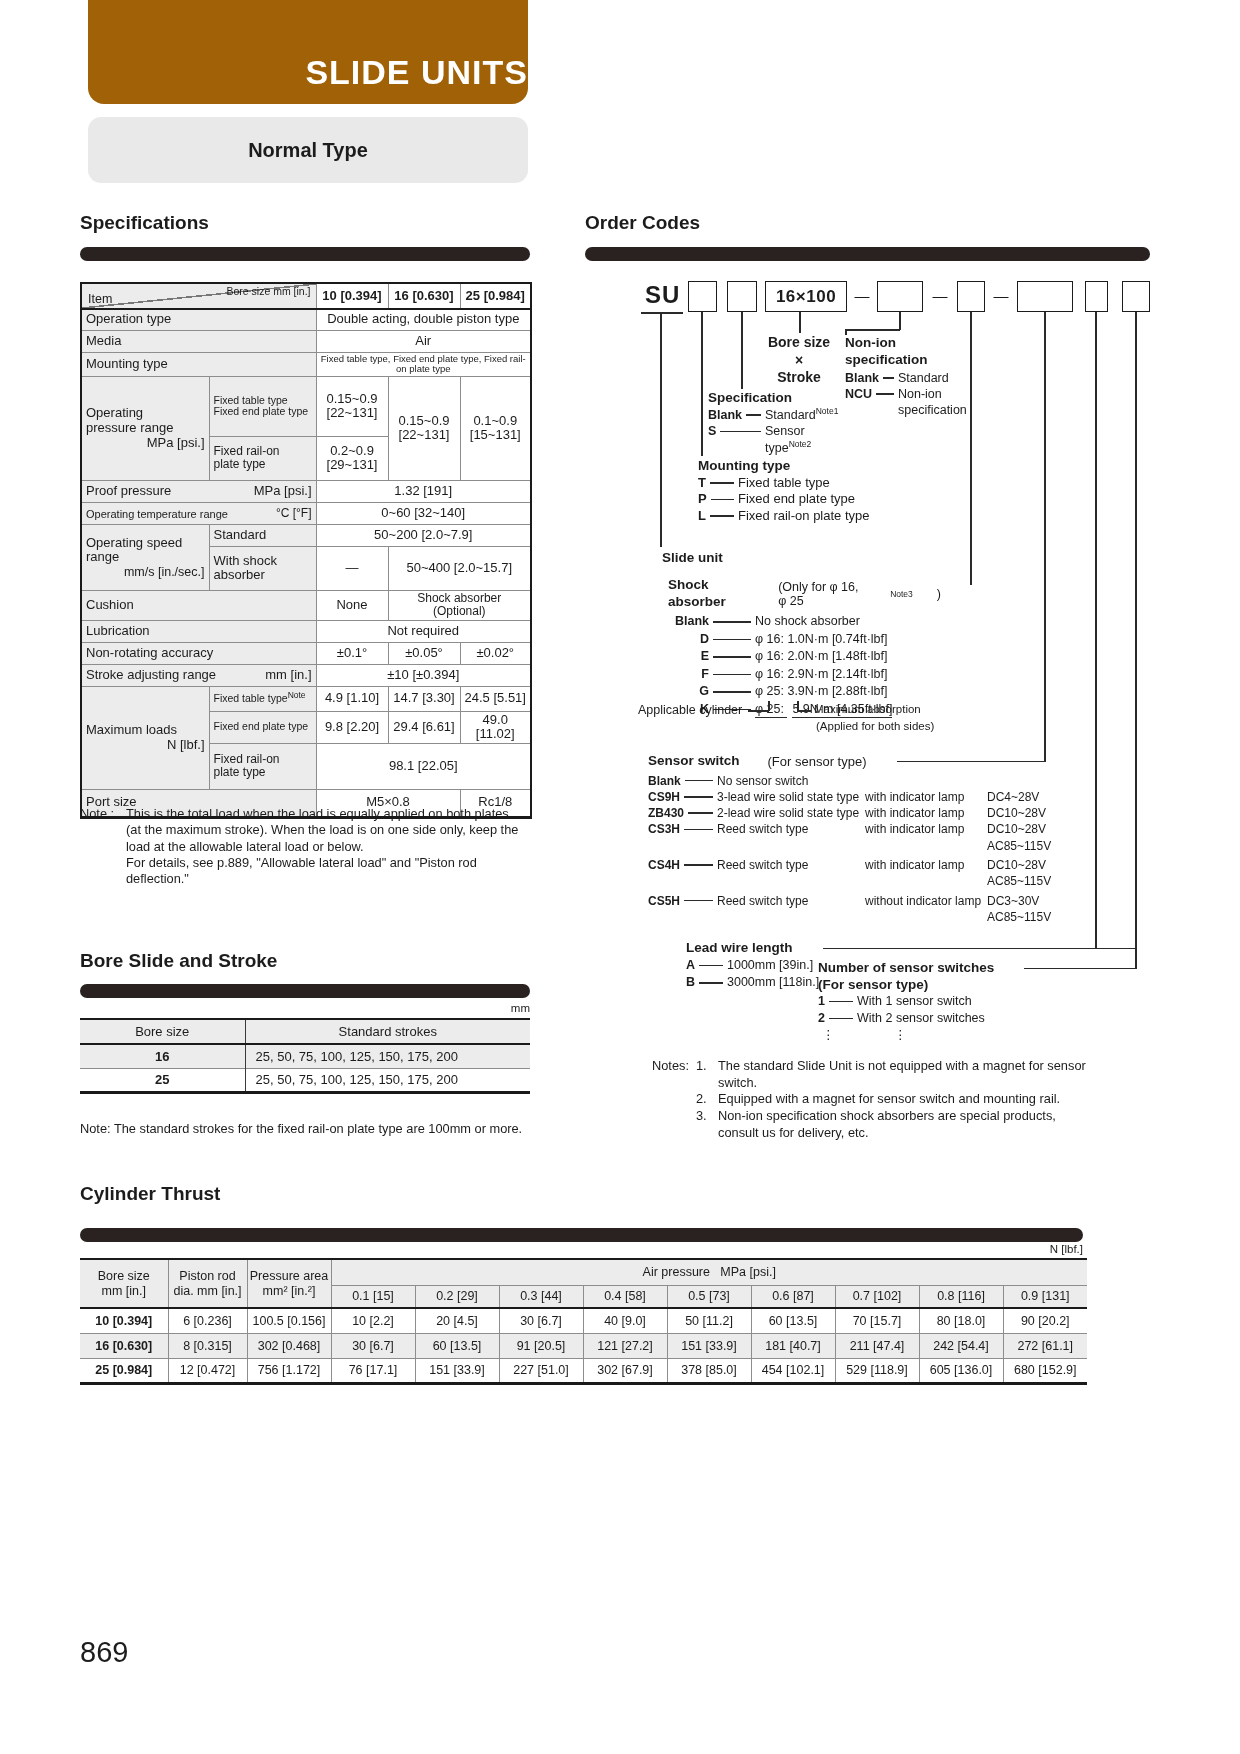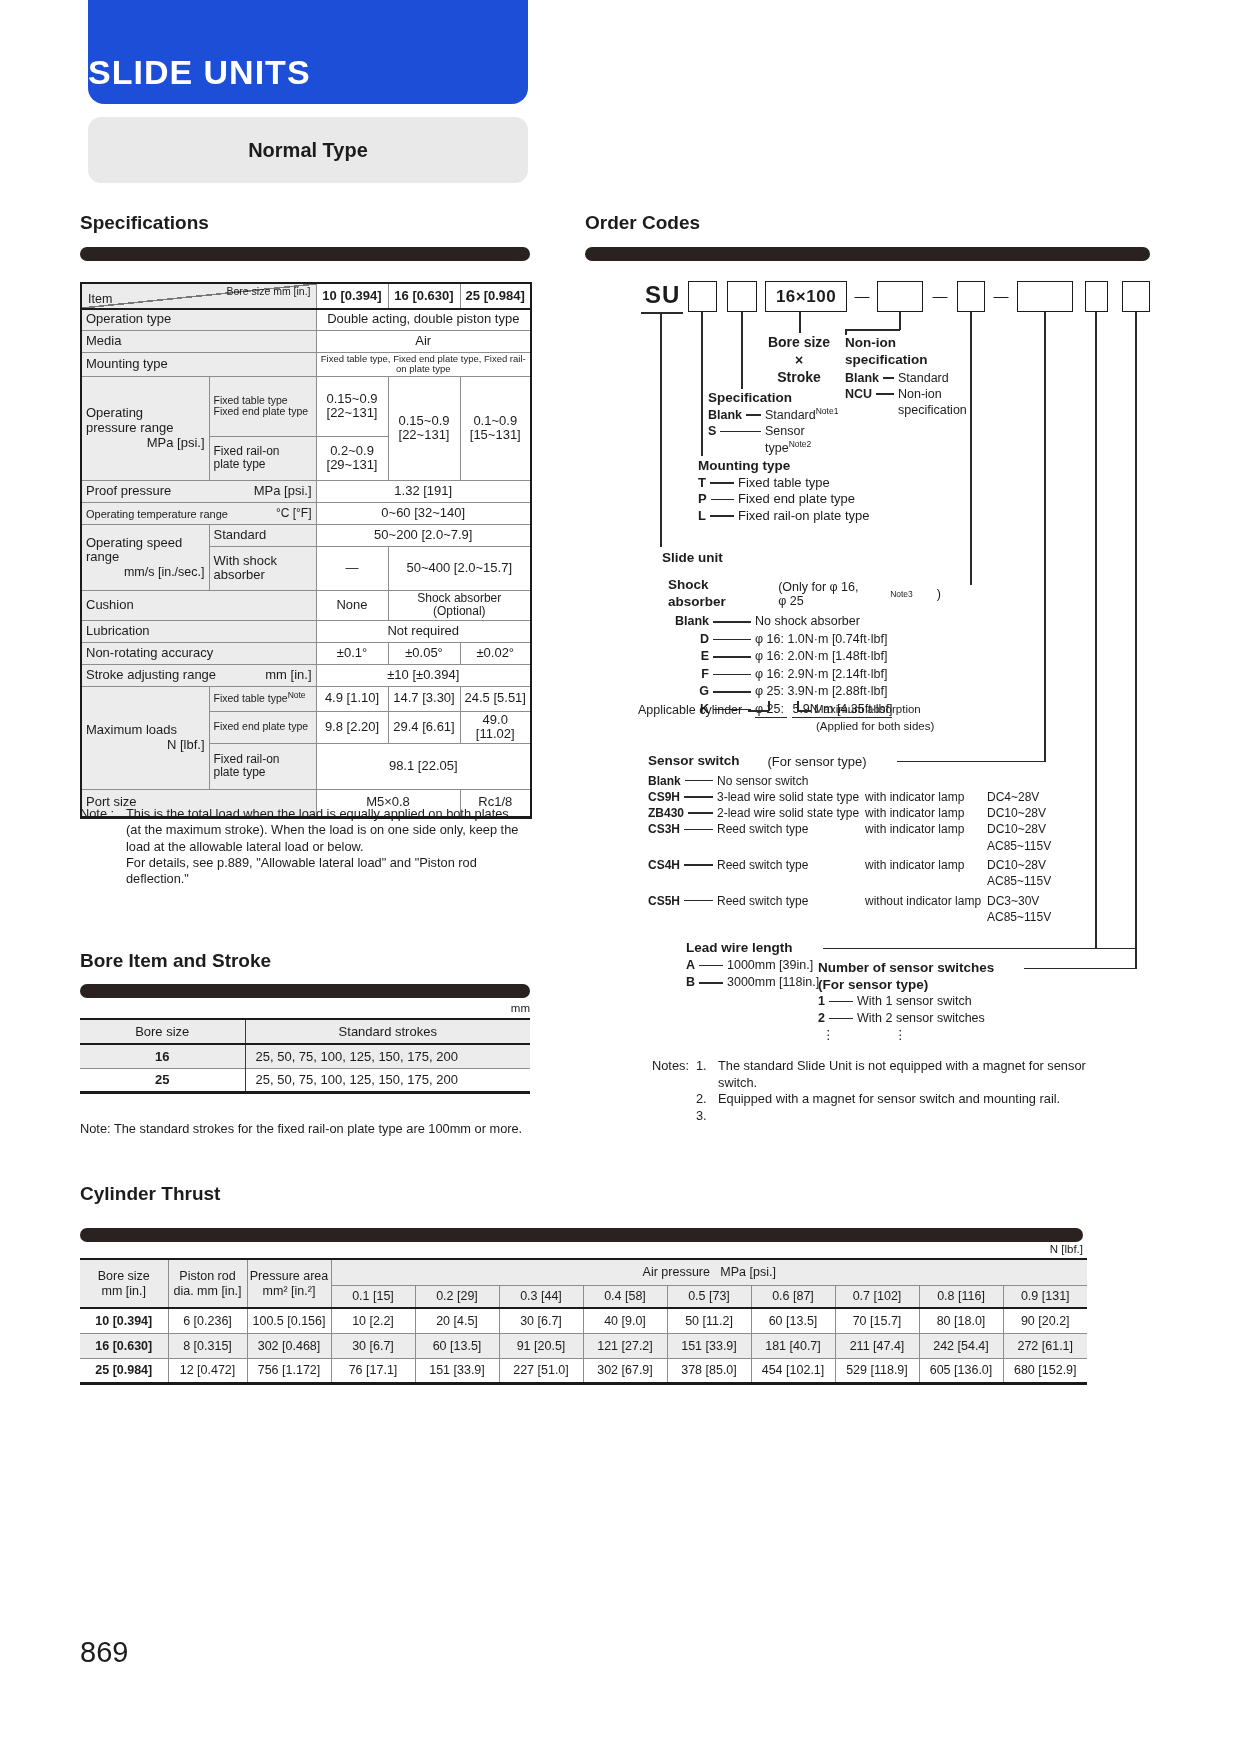--- a/index.html
+++ b/index.html
@@ -5,22 +5,22 @@
   html,body { margin:0; padding:0; background:#fff; }
   .page { position:relative; width:1240px; height:1754px; background:#ffffff;
           font-family:"Liberation Sans","DejaVu Sans",sans-serif; color:#1c1c1c; overflow:hidden; }
   .abs { position:absolute; }
   .b { font-weight:bold; }
   .pre { white-space:pre-line; }
   .prews { white-space:pre; }
   .center { text-align:center; }
 
   
-  .hdr-black { left:88px; top:0; width:440px; height:104px; background:#1d4ed8;
-               border-radius:0 0 16px 16px; display:flex; align-items:flex-end; justify-content:flex-start; box-sizing:border-box; padding-bottom:12px; }
+  .hdr-black { left:88px; top:0; width:440px; height:104px; background:#a16207;
+               border-radius:0 0 16px 16px; display:flex; align-items:flex-end; justify-content:flex-end; box-sizing:border-box; padding-bottom:12px; }
   .hdr-black .t { color:#fff; font-size:34px; font-weight:bold; letter-spacing:1px; }
   .hdr-gray { left:88px; top:117px; width:440px; height:66px; background:#e9e9e9;
               border-radius:13px; display:flex; align-items:center; justify-content:center; }
   .hdr-gray .t { font-size:20px; font-weight:bold; }
 
   .sec-title { font-size:19px; font-weight:bold; }
   .bar { background:#292221; height:14px; border-radius:7px; }
   .unit-lab { font-size:11px; text-align:right; }
 
   
@@ -533,25 +533,27 @@
           <span class="n">1.</span>
           <span class="pre">The standard Slide Unit is not equipped with a magnet for sensor
 switch.</span>
         </span>
       <span class="notes-item">
           <span class="n">2.</span>
           <span class="pre">Equipped with a magnet for sensor switch and mounting rail.</span>
         </span>
       <span class="notes-item">
           <span class="n">3.</span>
+          <span class="pre">Non-ion specification shock absorbers are special products,
+consult us for delivery, etc.</span>
         </span>
     </span>
   </div>
 
-  <div class="abs sec-title" style="left:80px; top:950px;">Bore Item and Stroke</div>
+  <div class="abs sec-title" style="left:80px; top:950px;">Bore Slide and Stroke</div>
   <div class="abs bar" style="left:80px; top:984px; width:450px;"></div>
   <div class="abs" style="left:430px; top:1002px; width:100px; text-align:right; font-size:11.5px;">mm</div>
 
   <table class="bor-tbl abs" style="left:80px; top:1018px;">
     <colgroup>
         <col style="width:165px">
         <col style="width:285px">
       </colgroup>
     <tbody>
         <tr class="h" style="height:25px;">

